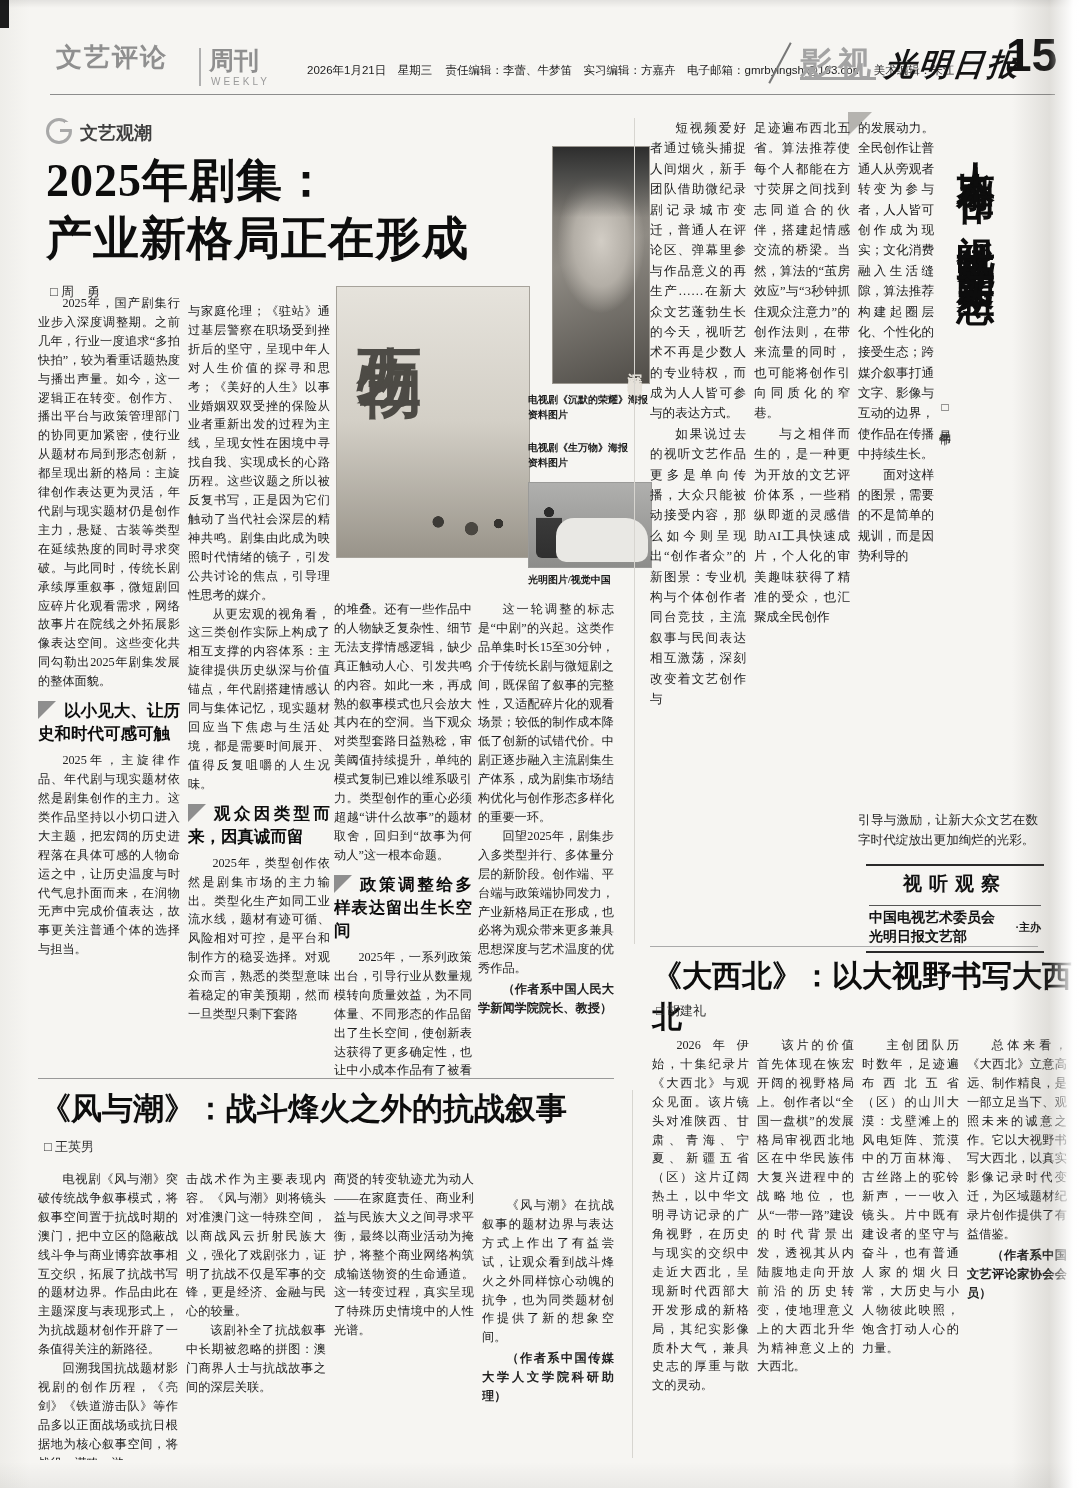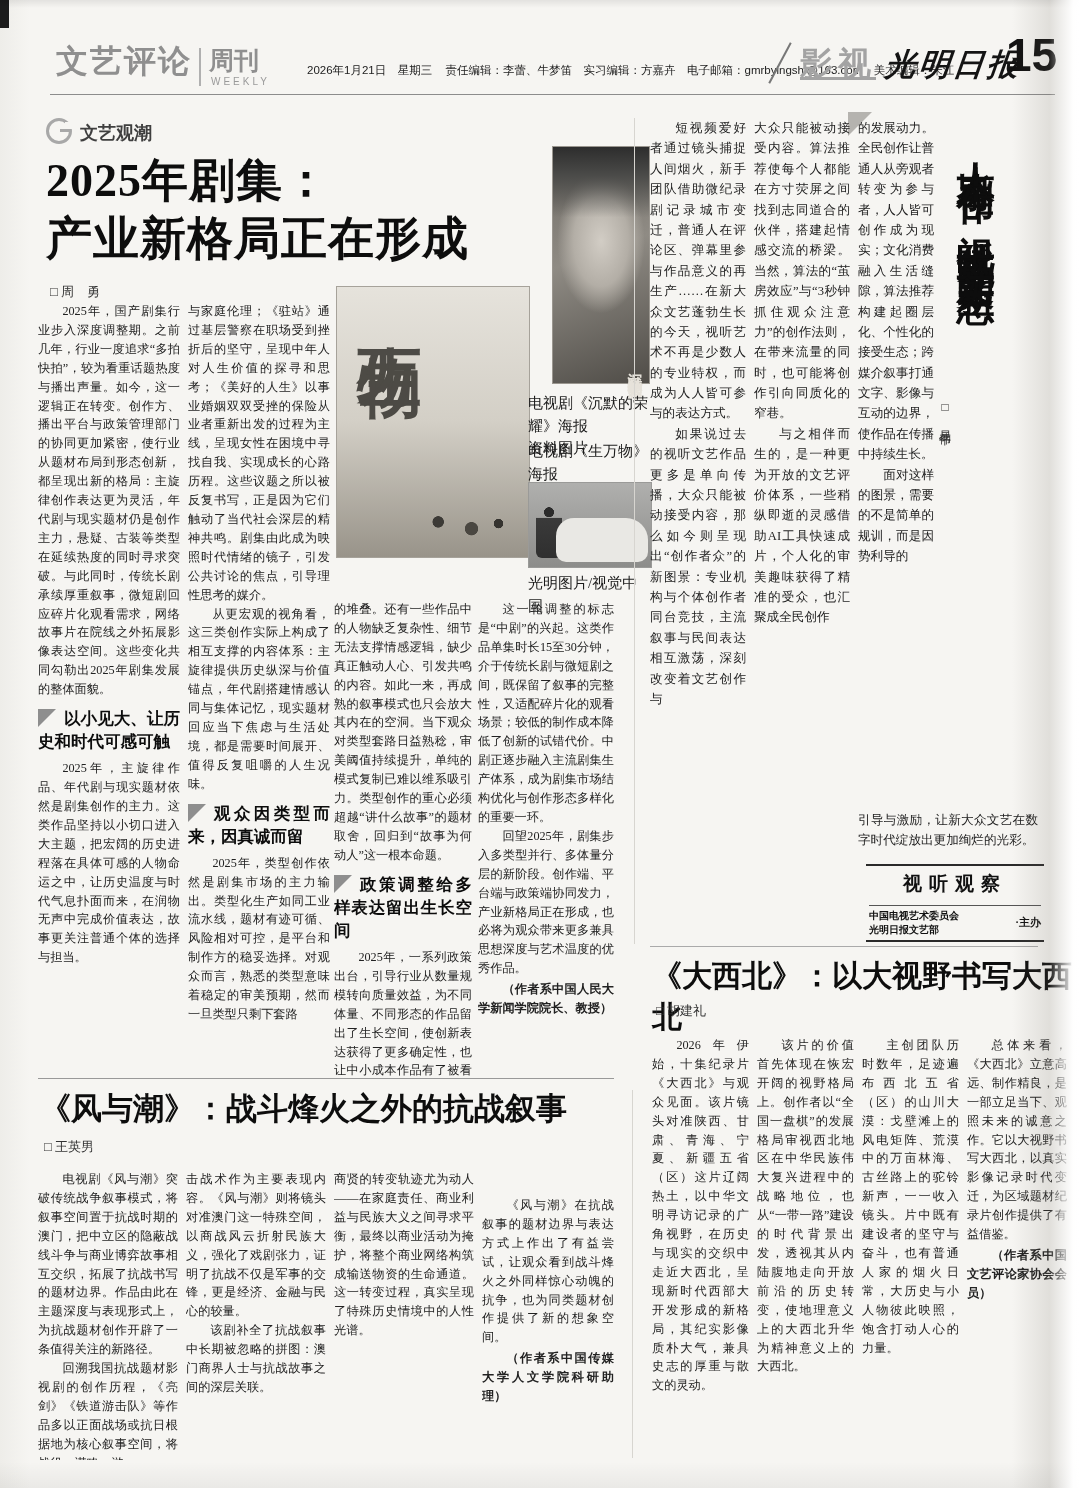--- a/index.html
+++ b/index.html
@@ -2,21 +2,21 @@
 <html><head>
 <meta charset="utf-8">
 <style>
   html,body{margin:0;padding:0;}
   body{width:1080px;height:1488px;overflow:hidden;background:#ffffff;
        font-family:"Liberation Serif","DejaVu Serif",serif;color:#1f1f1f;}
   .paper{position:relative;width:1080px;height:1488px;
          background:linear-gradient(to right,#eeede9 0,#f6f5f2 30px,#f6f5f2 100%);}
   .abs{position:absolute;}
   
-  .sec-title{font-size:32px;font-weight:900;color:#8f8f8f;letter-spacing:2px;}
+  .sec-title{font-size:26px;font-weight:900;color:#8f8f8f;letter-spacing:2px;}
   .weekly{font-size:25px;font-weight:700;color:#8f8f8f;}
   .weekly-en{font-size:10px;letter-spacing:3px;color:#9a9a9a;font-family:"Liberation Sans",sans-serif;}
   .dateline{font-size:11.5px;color:#222;font-family:"Liberation Sans",sans-serif;white-space:nowrap;}
   .edition{font-size:33px;font-weight:900;color:#a3a3a3;letter-spacing:5px;}
   .masthead{font-size:31px;font-weight:900;font-style:italic;color:#141414;letter-spacing:3px;transform:skewX(-6deg);}
   .pageno{font-size:46px;font-weight:700;color:#111;font-family:"Liberation Sans",sans-serif;}
   .hrule{background:#8c8c8c;height:1px;}
   .vrule{background:#d7d5d0;width:1px;}
   .slash{width:2px;height:46px;background:#777;transform:rotate(28deg);}
   
@@ -48,32 +48,32 @@
   .posterB .big{position:absolute;left:10px;top:8px;writing-mode:vertical-rl;font-size:64px;font-weight:900;color:#3a3833;opacity:.88;letter-spacing:6px;}
   .posterB .fig{position:absolute;bottom:14px;right:18px;width:90px;height:34px;
      background:radial-gradient(circle 12px at 18% 35%,#3c3a36 0 45%,rgba(0,0,0,0) 50%),
                 radial-gradient(circle 14px at 55% 55%,#4a4741 0 45%,rgba(0,0,0,0) 50%),
                 radial-gradient(circle 10px at 85% 40%,#35332f 0 45%,rgba(0,0,0,0) 50%);}
   .photoC{background:linear-gradient(180deg,#b0b0ae 0%,#8c8c8a 100%);box-shadow:inset 0 0 0 1px #9a9a98;overflow:hidden;}
   .photoC .sofa{position:absolute;left:28px;bottom:6px;width:92px;height:44px;background:#e9e8e4;border-radius:18px 22px 10px 10px;}
   .photoC .man{position:absolute;left:8px;bottom:10px;width:26px;height:52px;background:
      radial-gradient(circle 8px at 50% 12%,#2b2b2b 0 60%,rgba(0,0,0,0) 65%),
      linear-gradient(180deg,rgba(0,0,0,0) 22%,#3a3a3a 24%,#2f2f2f 100%);border-radius:6px;}
-  .cap{font-size:15px;line-height:1.5;font-weight:400;color:#1a1a1a;}
+  .cap{font-size:10px;line-height:1.5;font-weight:700;color:#1a1a1a;}
   .cap .crd{display:block;}
   
   .vtitle{writing-mode:vertical-rl;font-size:38px;font-weight:900;color:#0d0d0d;letter-spacing:5px;line-height:1.1;}
   .vauthor{writing-mode:vertical-rl;font-size:12px;color:#333;letter-spacing:2px;}
   .corner-tri{width:0;height:0;border-top:24px solid #b5b3af;border-right:24px solid transparent;}
   
   .obox{border-top:2px solid #2a2a2a;border-bottom:2px solid #2a2a2a;padding:5px 3px 4px;background:#f6f5f2;}
   .obox .ot{text-align:center;font-size:19px;font-weight:900;letter-spacing:7px;color:#111;
             border-bottom:1px solid #555;padding-bottom:8px;margin-bottom:3px;}
   .obox .orow{display:flex;align-items:center;justify-content:space-between;}
-  .obox .orgs{font-size:10px;font-weight:700;line-height:1.35;color:#111;}
+  .obox .orgs{font-size:14px;font-weight:700;line-height:1.35;color:#111;}
   .obox .host{font-size:11px;font-weight:700;color:#111;white-space:nowrap;}
   
   .curl{pointer-events:none;background:linear-gradient(to right,rgba(110,105,95,0) 0%,rgba(110,105,95,.16) 55%,rgba(255,255,255,.95) 90%,#ffffff 100%);}
   .topshade{pointer-events:none;background:linear-gradient(to bottom,rgba(0,0,0,.08),rgba(0,0,0,0));}
   .botshade{pointer-events:none;background:linear-gradient(to top,rgba(0,0,0,.05),rgba(0,0,0,0));}
   .cornerink{background:#1c1c1c;}
 </style>
 </head>
 <body>
 
@@ -100,21 +100,21 @@
   <div class="abs" style="left:46px;top:118px;">
     <span class="gring"></span><span class="logo-label">文艺观潮</span>
   </div>
 
   <div class="abs h-main" style="left:46px;top:152px;width:560px;">
     <div>2025年剧集：</div>
     <div>产业新格局正在形成</div>
   </div>
   <div class="abs byline" style="left:50px;top:283px;">□ 周　勇</div>
 
-  <div class="abs tcol" style="left:38px;top:302px;width:142px;height:774px;">
+  <div class="abs tcol" style="left:38px;top:294px;width:142px;height:774px;">
     <p class="p">2025年，国产剧集行业步入深度调整期。之前几年，行业一度追求“多拍快拍”，较为看重话题热度与播出声量。如今，这一逻辑正在转变。创作方、播出平台与政策管理部门的协同更加紧密，使行业从题材布局到形态创新，都呈现出新的格局：主旋律创作表达更为灵活，年代剧与现实题材仍是创作主力，悬疑、古装等类型在延续热度的同时寻求突破。与此同时，传统长剧承续厚重叙事，微短剧回应碎片化观看需求，网络故事片在院线之外拓展影像表达空间。这些变化共同勾勒出2025年剧集发展的整体面貌。</p>
     <div class="subhead">以小见大、让历史和时代可感可触</div>
     <p class="p">2025年，主旋律作品、年代剧与现实题材依然是剧集创作的主力。这类作品坚持以小切口进入大主题，把宏阔的历史进程落在具体可感的人物命运之中，让历史温度与时代气息扑面而来，在润物无声中完成价值表达，故事更关注普通个体的选择与担当。</p>
   </div>
   <div class="abs tcol" style="left:188px;top:302px;width:142px;height:774px;">
     <p class="pc">与家庭伦理；《驻站》通过基层警察在职场受到挫折后的坚守，呈现中年人对人生价值的探寻和思考；《美好的人生》以事业婚姻双双受挫的保险从业者重新出发的过程为主线，呈现女性在困境中寻找自我、实现成长的心路历程。这些议题之所以被反复书写，正是因为它们触动了当代社会深层的精神共鸣。剧集由此成为映照时代情绪的镜子，引发公共讨论的焦点，引导理性思考的媒介。</p>
     <p class="p">从更宏观的视角看，这三类创作实际上构成了相互支撑的内容体系：主旋律提供历史纵深与价值锚点，年代剧搭建情感认同与集体记忆，现实题材回应当下焦虑与生活处境，都是需要时间展开、值得反复咀嚼的人生况味。</p>
     <div class="subhead">观众因类型而来，因真诚而留</div>
     <p class="p">2025年，类型创作依然是剧集市场的主力输出。类型化生产如同工业流水线，题材有迹可循、风险相对可控，是平台和制作方的稳妥选择。对观众而言，熟悉的类型意味着稳定的审美预期，然而一旦类型只剩下套路</p>
   </div>
@@ -153,21 +153,21 @@
   </div>
 
   <div class="abs vrule" style="left:634px;top:118px;height:826px;"></div>
   <div class="abs corner-tri" style="left:848px;top:112px;"></div>
 
   <div class="abs tcol2" style="left:650px;top:118px;width:96px;height:766px;">
     <p class="p">短视频爱好者通过镜头捕捉人间烟火，新手团队借助微纪录剧记录城市变迁，普通人在评论区、弹幕里参与作品意义的再生产……在新大众文艺蓬勃生长的今天，视听艺术不再是少数人的专业特权，而成为人人皆可参与的表达方式。</p>
     <p class="p">如果说过去的视听文艺作品更多是单向传播，大众只能被动接受内容，那么如今则呈现出“创作者众”的新图景：专业机构与个体创作者同台竞技，主流叙事与民间表达相互激荡，深刻改变着文艺创作与</p>
   </div>
   <div class="abs tcol2" style="left:754px;top:118px;width:96px;height:766px;">
-    <p class="pc">大众只能被动接受内容。算法推荐使每个人都能在方寸荧屏之间找到志同道合的伙伴，搭建起情感交流的桥梁。当然，算法的“茧房效应”与“3秒钟抓住观众注意力”的创作法则，在带来流量的同时，也可能将创作引向同质化的窄巷。</p>
+    <p class="pc">足迹遍布西北五省。算法推荐使每个人都能在方寸荧屏之间找到志同道合的伙伴，搭建起情感交流的桥梁。当然，算法的“茧房效应”与“3秒钟抓住观众注意力”的创作法则，在带来流量的同时，也可能将创作引向同质化的窄巷。</p>
     <p class="p">与之相伴而生的，是一种更为开放的文艺评价体系，一些稍纵即逝的灵感借助AI工具快速成片，个人化的审美趣味获得了精准的受众，也汇聚成全民创作</p>
   </div>
   <div class="abs tcol2" style="left:858px;top:118px;width:76px;height:688px;">
     <p class="pc">的发展动力。全民创作让普通人从旁观者转变为参与者，人人皆可创作成为现实；文化消费融入生活缝隙，算法推荐构建起圈层化、个性化的接受生态；跨媒介叙事打通文字、影像与互动的边界，使作品在传播中持续生长。</p>
     <p class="p">面对这样的图景，需要的不是简单的规训，而是因势利导的</p>
   </div>
 
   <div class="abs vauthor" style="left:936px;top:400px;height:130px;">□ 易伟平</div>
   <div class="abs vtitle" style="left:954px;top:132px;height:716px;">人人皆可创作：视听赋能下的文艺新生态</div>
 

